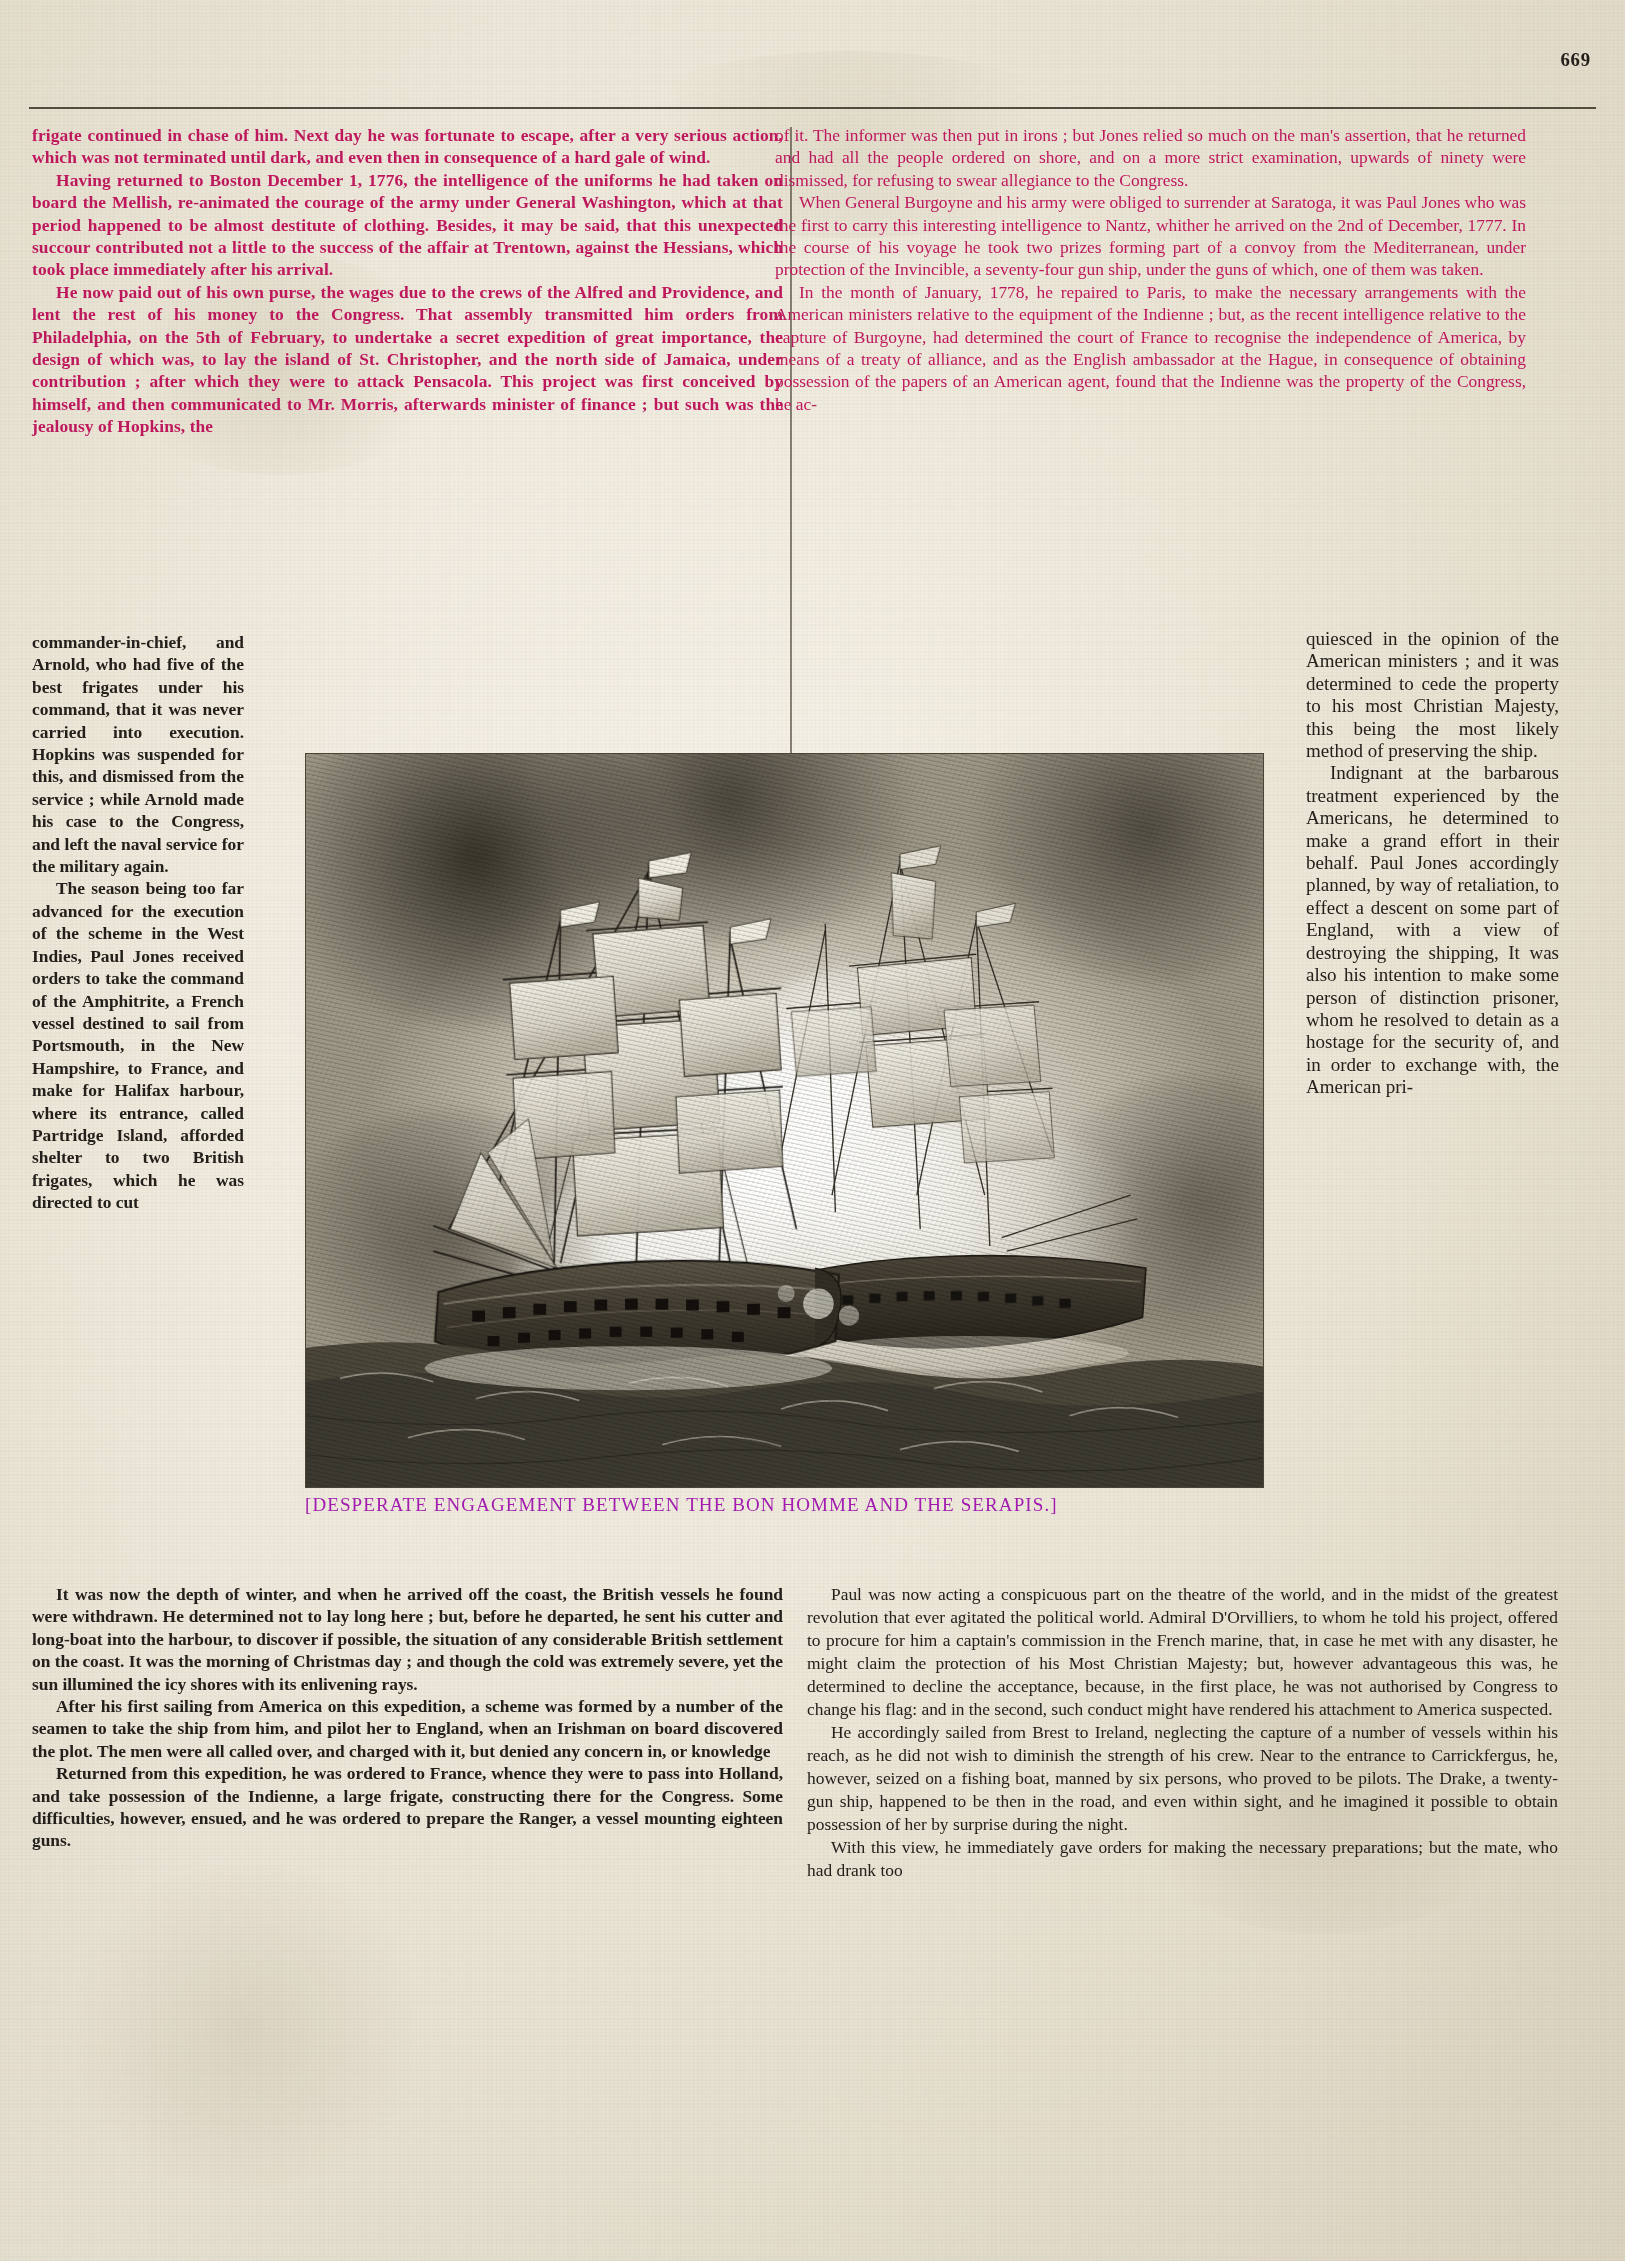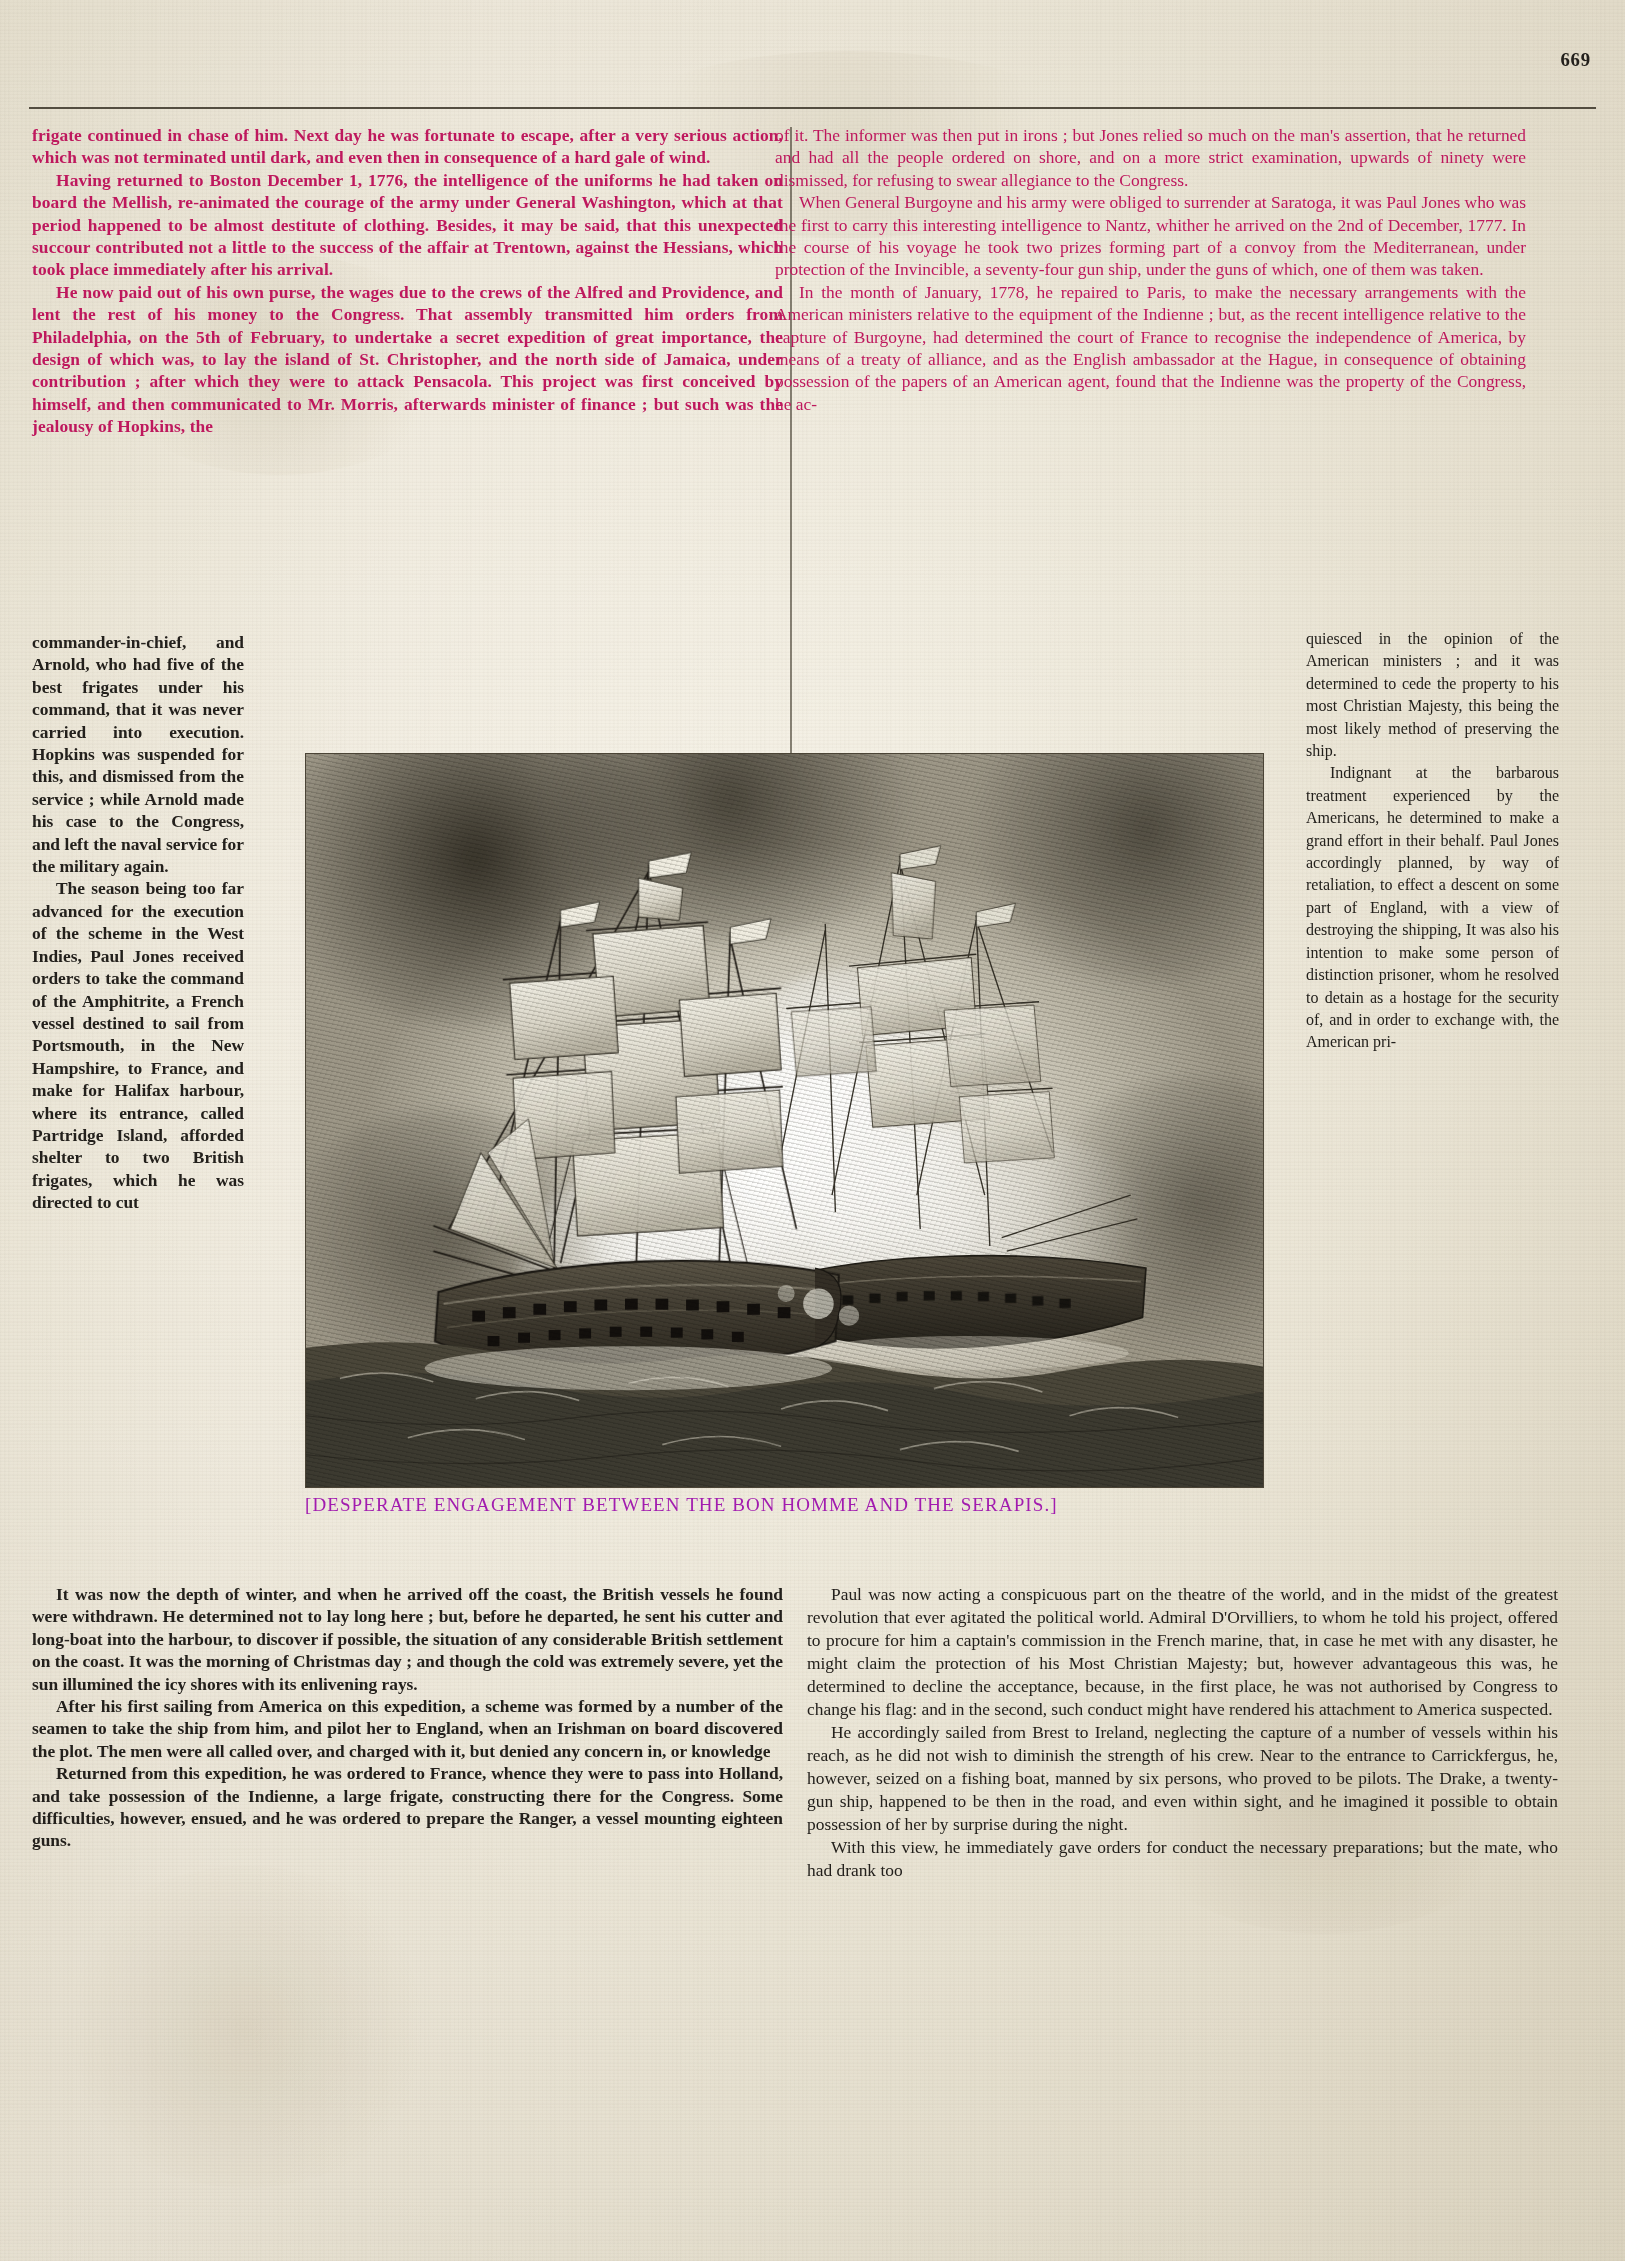--- a/index.html
+++ b/index.html
@@ -114,21 +114,21 @@
     font-size: 17.4px;
     line-height: 22.4px;
     text-align: justify;
     font-weight: 600;
   }
   .narrowR {
     position: absolute;
     left: 1306px;
     top: 628px;
     width: 253px;
-    font-size: 16px;
+    font-size: 19px;
     line-height: 22.4px;
     text-align: justify;
   }
   .belowL {
     position: absolute;
     left: 32px;
     top: 1583px;
     width: 751px;
     font-size: 17.4px;
     line-height: 22.4px;
@@ -433,15 +433,15 @@
 
 <div class="belowL">
   <p>It was now the depth of winter, and when he arrived off the coast, the British vessels he found were withdrawn.  He determined not to lay long here ; but, before he departed, he sent his cutter and long-boat into the harbour, to discover if possible, the situation of any considerable British settlement on the coast.  It was the morning of Christmas day ; and though the cold was extremely severe, yet the sun illumined the icy shores with its enlivening rays.</p>
   <p>After his first sailing from America on this expedition, a scheme was formed by a number of the seamen to take the ship from him, and pilot her to England, when an Irishman on board discovered the plot.  The men were all called over, and charged with it, but denied any concern in, or knowledge</p>
   <p>Returned from this expedition, he was ordered to France, whence they were to pass into Holland, and take possession of the Indienne, a large frigate, constructing there for the Congress.  Some difficulties, however, ensued, and he was ordered to prepare the Ranger, a vessel mounting eighteen guns.</p>
 </div>
 
 <div class="belowR">
   <p>Paul was now acting a conspicuous part on the theatre of the world, and in the midst of the greatest revolution that ever agitated the political world.  Admiral D'Orvilliers, to whom he told his project, offered to procure for him a captain's commission in the French marine, that, in case he met with any disaster, he might claim the protection of his Most Christian Majesty; but, however advantageous this was, he determined to decline the acceptance, because, in the first place, he was not authorised by Congress to change his flag: and in the second, such conduct might have rendered his attachment to America suspected.</p>
   <p>He accordingly sailed from Brest to Ireland, neglecting the capture of a number of vessels within his reach, as he did not wish to diminish the strength of his crew.  Near to the entrance to Carrickfergus, he, however, seized on a fishing boat, manned by six persons, who proved to be pilots.  The Drake, a twenty-gun ship, happened to be then in the road, and even within sight, and he imagined it possible to obtain possession of her by surprise during the night.</p>
-  <p>With this view, he immediately gave orders for conduct the necessary preparations; but the mate, who had drank too</p>
+  <p>With this view, he immediately gave orders for making the necessary preparations; but the mate, who had drank too</p>
 </div>
 
 
 </body></html>

